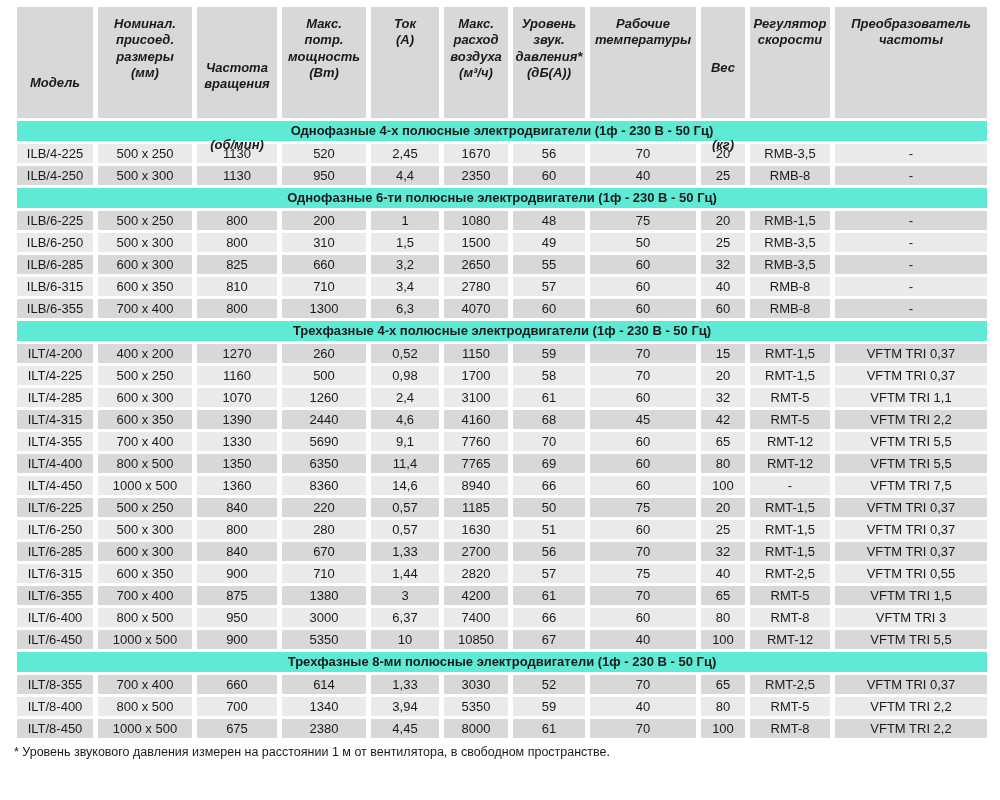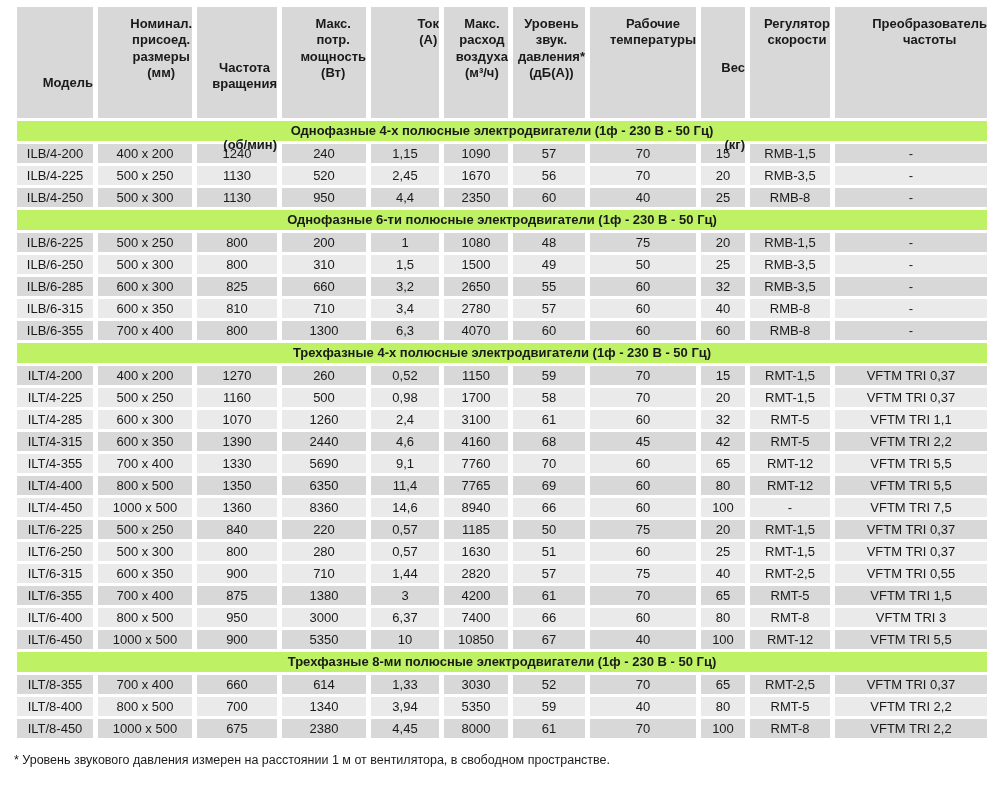--- a/index.html
+++ b/index.html
@@ -11,38 +11,38 @@
   .wrap{padding:4px 8px 0 12px;}
   table{
     border-collapse:separate;border-spacing:5px 3px;
     table-layout:fixed;width:980px;
   }
   th{
     background:var(--cell-dark,#d8d8d8);
     font-weight:bold;font-size:13px;line-height:1.25;
     height:80px;padding:0;vertical-align:top;
   }
-  .hcell{display:flex;flex-direction:column;align-items:flex-end;height:100%;box-sizing:border-box;padding:9px 0;}
+  .hcell{display:flex;flex-direction:column;align-items:center;height:100%;box-sizing:border-box;padding:9px 0;font-style:italic;}
   .hcell.v-center{justify-content:center;margin-top:21px;}
   .hcell.v-top{justify-content:flex-start;}
   .hcell.v-split{justify-content:space-between;margin-top:44px;}
   tbody td{
     text-align:center;vertical-align:middle;
     font-size:13px;height:19px;padding:0 2px;
     background:var(--cell-light,#eaeaea);
     white-space:nowrap;overflow:hidden;
   }
   tbody tr.dark td{background:var(--cell-dark,#d8d8d8);}
   tbody tr.light td{background:var(--cell-light,#eaeaea);}
   tbody td.section-title{
-    background:#bef264;font-weight:bold;font-size:13px;height:20px;
+    background:#5eead4;font-weight:bold;font-size:13px;height:20px;
     text-align:center;vertical-align:middle;white-space:nowrap;
   }
   .footnote{
-    font-size:12.5px;line-height:1.3;margin:11px 0 0 2px;color:#1a1a1a;
+    font-size:12.5px;line-height:1.3;margin:3px 0 0 2px;color:#1a1a1a;
   }
 </style>
 </head>
 <body>
 
 <div class="wrap">
   <table>
       <colgroup>
         <col style="width: 76px;">
         <col style="width: 94px;">
@@ -114,33 +114,20 @@
             <div class="hcell v-top">
               <div>Преобразователь<br>частоты</div>
             </div>
           </th>
         </tr>
       </thead>
       <tbody>
         <tr>
           <td colspan="11" class="section-title">Однофазные 4-х полюсные электродвигатели (1ф - 230 В - 50 Гц)</td>
         </tr>
-        <tr class="dark">
-          <td>ILB/4-200</td>
-          <td>400 x 200</td>
-          <td>1240</td>
-          <td>240</td>
-          <td>1,15</td>
-          <td>1090</td>
-          <td>57</td>
-          <td>70</td>
-          <td>15</td>
-          <td>RMB-1,5</td>
-          <td>-</td>
-        </tr>
         <tr class="light">
           <td>ILB/4-225</td>
           <td>500 x 250</td>
           <td>1130</td>
           <td>520</td>
           <td>2,45</td>
           <td>1670</td>
           <td>56</td>
           <td>70</td>
           <td>20</td>
@@ -341,20 +328,33 @@
           <td>800</td>
           <td>280</td>
           <td>0,57</td>
           <td>1630</td>
           <td>51</td>
           <td>60</td>
           <td>25</td>
           <td>RMT-1,5</td>
           <td>VFTM TRI 0,37</td>
         </tr>
+        <tr class="dark">
+          <td>ILT/6-285</td>
+          <td>600 x 300</td>
+          <td>840</td>
+          <td>670</td>
+          <td>1,33</td>
+          <td>2700</td>
+          <td>56</td>
+          <td>70</td>
+          <td>32</td>
+          <td>RMT-1,5</td>
+          <td>VFTM TRI 0,37</td>
+        </tr>
         <tr class="light">
           <td>ILT/6-315</td>
           <td>600 x 350</td>
           <td>900</td>
           <td>710</td>
           <td>1,44</td>
           <td>2820</td>
           <td>57</td>
           <td>75</td>
           <td>40</td>

